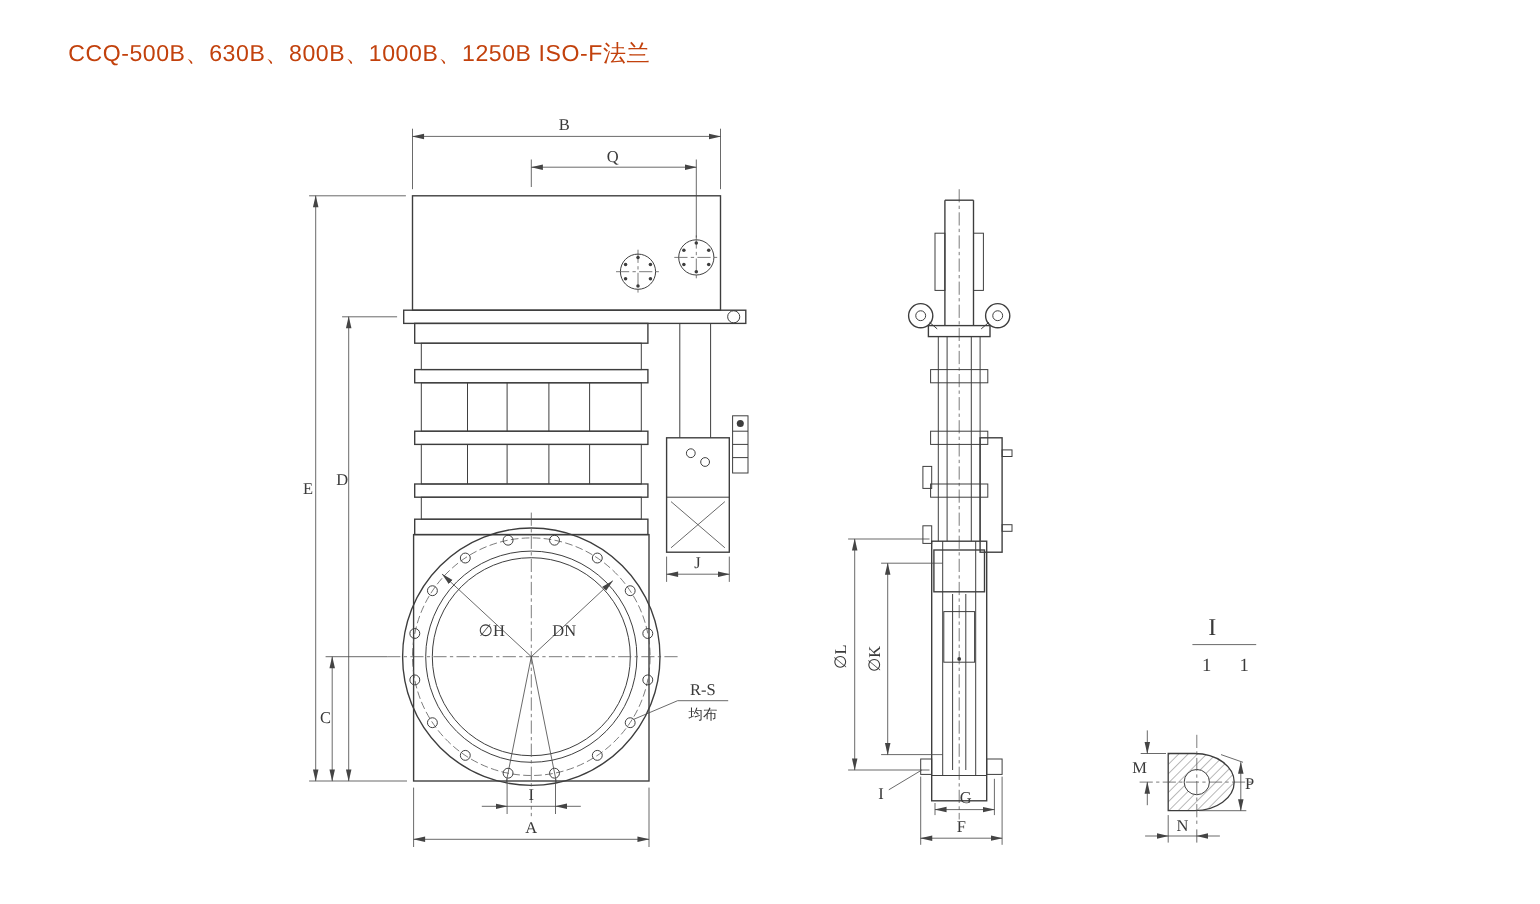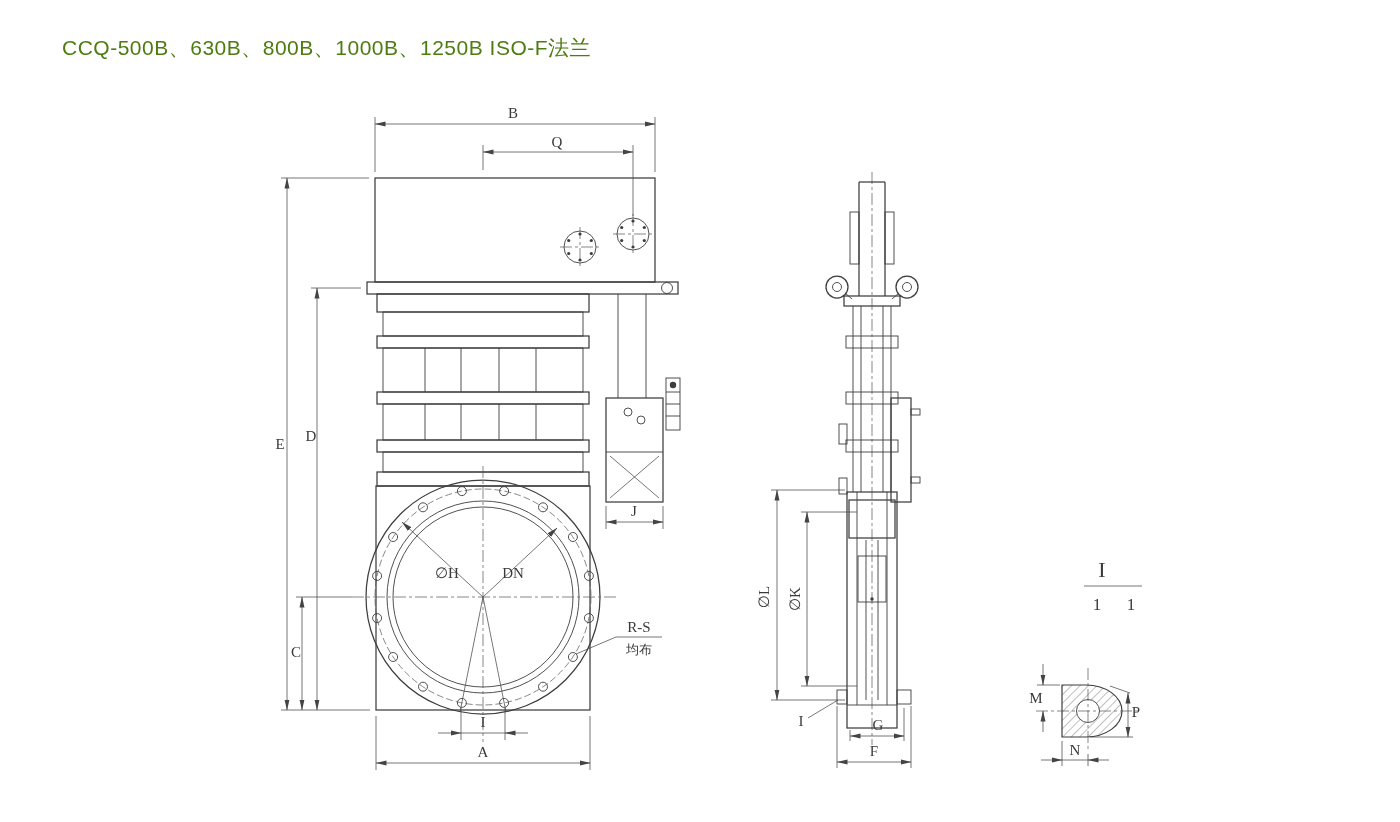--- a/index.html
+++ b/index.html
@@ -1,19 +1,19 @@
 <!DOCTYPE html>
 <html><head>
 <meta charset="utf-8">
 <style>
   html,body{margin:0;padding:0;background:#fff;}
   .stage{position:relative;width:1400px;height:822px;background:#ffffff;overflow:hidden;
          font-family:"Liberation Sans",sans-serif;}
   .title{position:absolute;left:62px;top:34px;font-size:21px;letter-spacing:0.5px;
-         color:#4d7c0f;font-weight:400;white-space:nowrap;}
+         color:#c2410c;font-weight:400;white-space:nowrap;}
   svg{position:absolute;left:0;top:0;}
   .ol{fill:none;stroke:#3d3d3d;stroke-width:1.25;}
   .o2{fill:none;stroke:#3d3d3d;stroke-width:0.9;}
   .tl{fill:none;stroke:#4a4a4a;stroke-width:0.75;}
   .cl{fill:none;stroke:#555;stroke-width:0.7;stroke-dasharray:12 3 3 3;}
   .bc{fill:none;stroke:#555;stroke-width:0.7;stroke-dasharray:7 3;}
   .dot{fill:#3d3d3d;stroke:none;}
   text{font-family:"Liberation Serif",serif;fill:#3a3a3a;font-size:15px;text-anchor:middle;}
   text.cjk{font-family:"DejaVu Sans",sans-serif;font-size:13px;}
   text.big{font-size:22px;}

